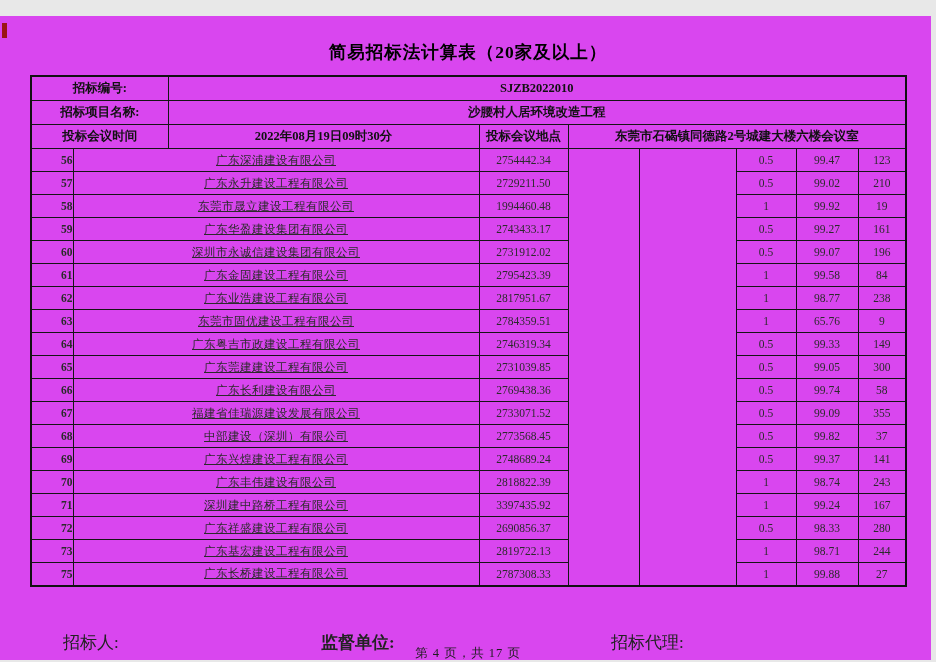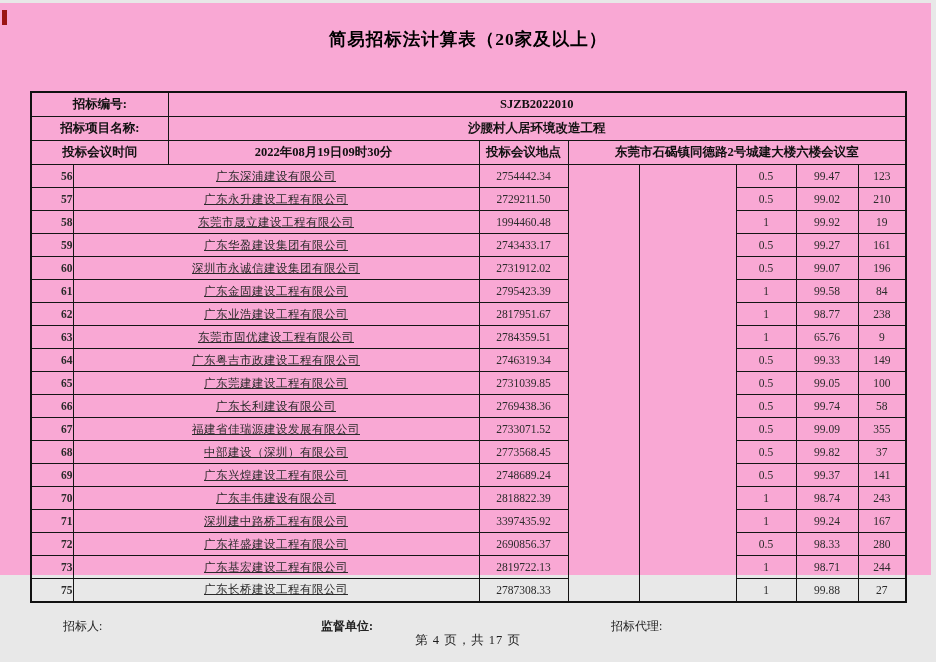--- a/index.html
+++ b/index.html
@@ -3,58 +3,57 @@
 <meta charset="utf-8">
 <style>
   html,body{margin:0;padding:0;}
   body{
     width:936px;height:662px;
     background:#e8e8e8;
     font-family:"Liberation Serif","DejaVu Serif",serif;
     position:relative;overflow:hidden;
   }
   .page{
-    position:absolute;left:0;top:3px;
-    width:931px;height:572px;
-    background:#f9a8d4;
+    position:absolute;left:0;top:16px;
+    width:931px;height:644px;
+    background:#d946ef;
   }
   .red-mark{
     position:absolute;left:2px;top:7px;
     width:5px;height:15px;
     background:#9b1414;
   }
   .title{
     position:absolute;left:0;top:24px;width:936px;
     text-align:center;
     font-size:17.5px;font-weight:bold;color:#000;
     letter-spacing:1px;
   }
   .main-table{
     position:absolute;left:30px;top:59px;
     border-collapse:collapse;table-layout:fixed;
     width:875px;
-    margin-top:29px;
   }
   .main-table td{
     border:1.5px solid #151515;
     text-align:center;vertical-align:middle;
     padding:0;overflow:hidden;white-space:nowrap;
   }
   .main-table{border:2px solid #111;}
   td.hd{
     font-weight:bold;font-size:12.5px;color:#111;
     height:23px;
   }
   tr.data-row{height:23px;}
   tr.data-row td{font-size:11.5px;color:#2b2b2b;}
   td.num{font-weight:bold;color:#1c1c1c;text-align:right;}
   td.name{letter-spacing:0.5px;text-decoration:underline;}
   .footer-label{
     position:absolute;top:615px;
-    font-size:12px;color:#222;
+    font-size:17px;color:#222;
   }
   .f-bidder{left:63px;}
   .f-supervisor{left:321px;font-weight:bold;}
   .f-agent{left:611px;}
   .page-info{
     position:absolute;left:0;top:629px;width:936px;
     text-align:center;font-size:12.5px;color:#1d1d1d;
     letter-spacing:1px;
   }
 </style>
@@ -169,21 +168,21 @@
           <td class="val">0.5</td>
           <td class="val">99.33</td>
           <td class="val">149</td>
         </tr>
         <tr class="data-row">
           <td class="num">65</td>
           <td class="name" colspan="2">广东莞建建设工程有限公司</td>
           <td class="amt">2731039.85</td>
           <td class="val">0.5</td>
           <td class="val">99.05</td>
-          <td class="val">100</td>
+          <td class="val">300</td>
         </tr>
         <tr class="data-row">
           <td class="num">66</td>
           <td class="name" colspan="2">广东长利建设有限公司</td>
           <td class="amt">2769438.36</td>
           <td class="val">0.5</td>
           <td class="val">99.74</td>
           <td class="val">58</td>
         </tr>
         <tr class="data-row">

